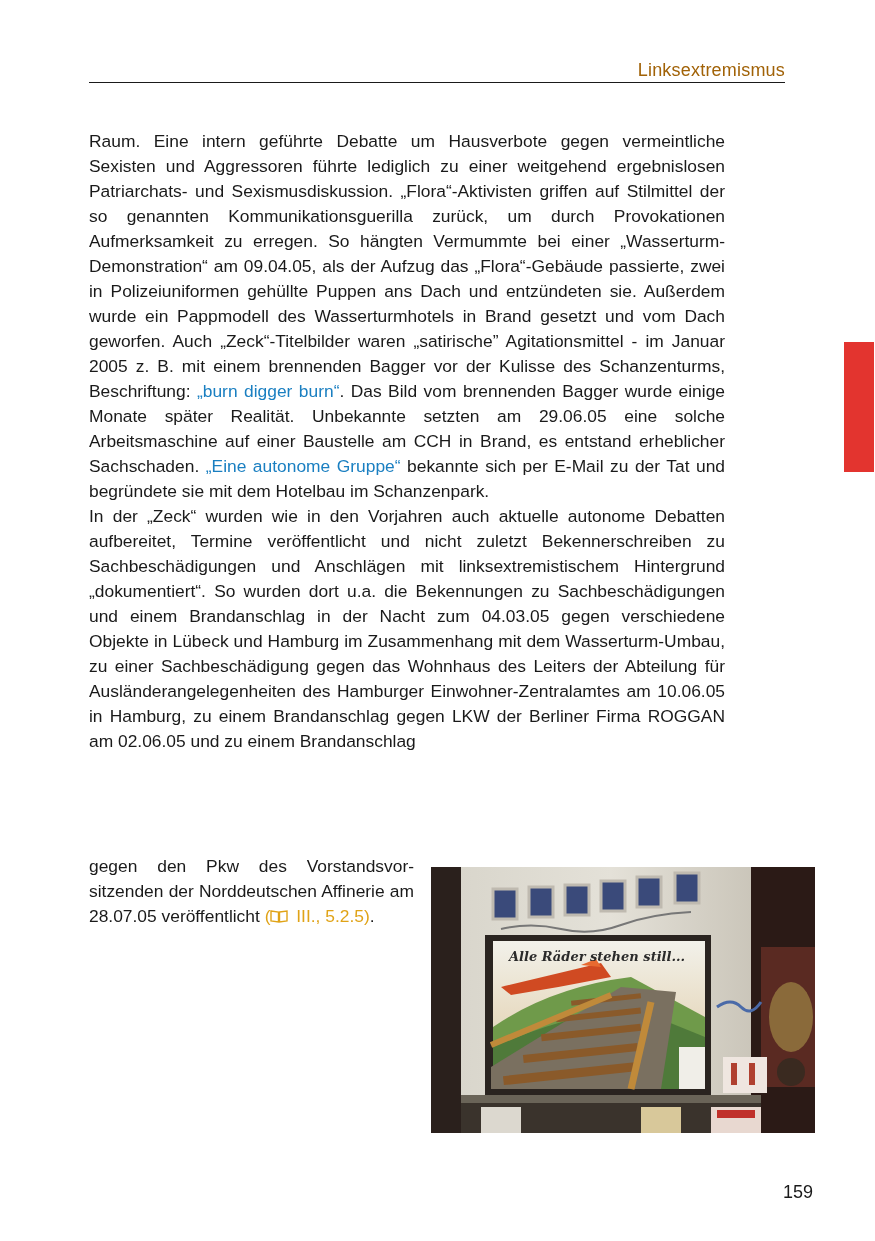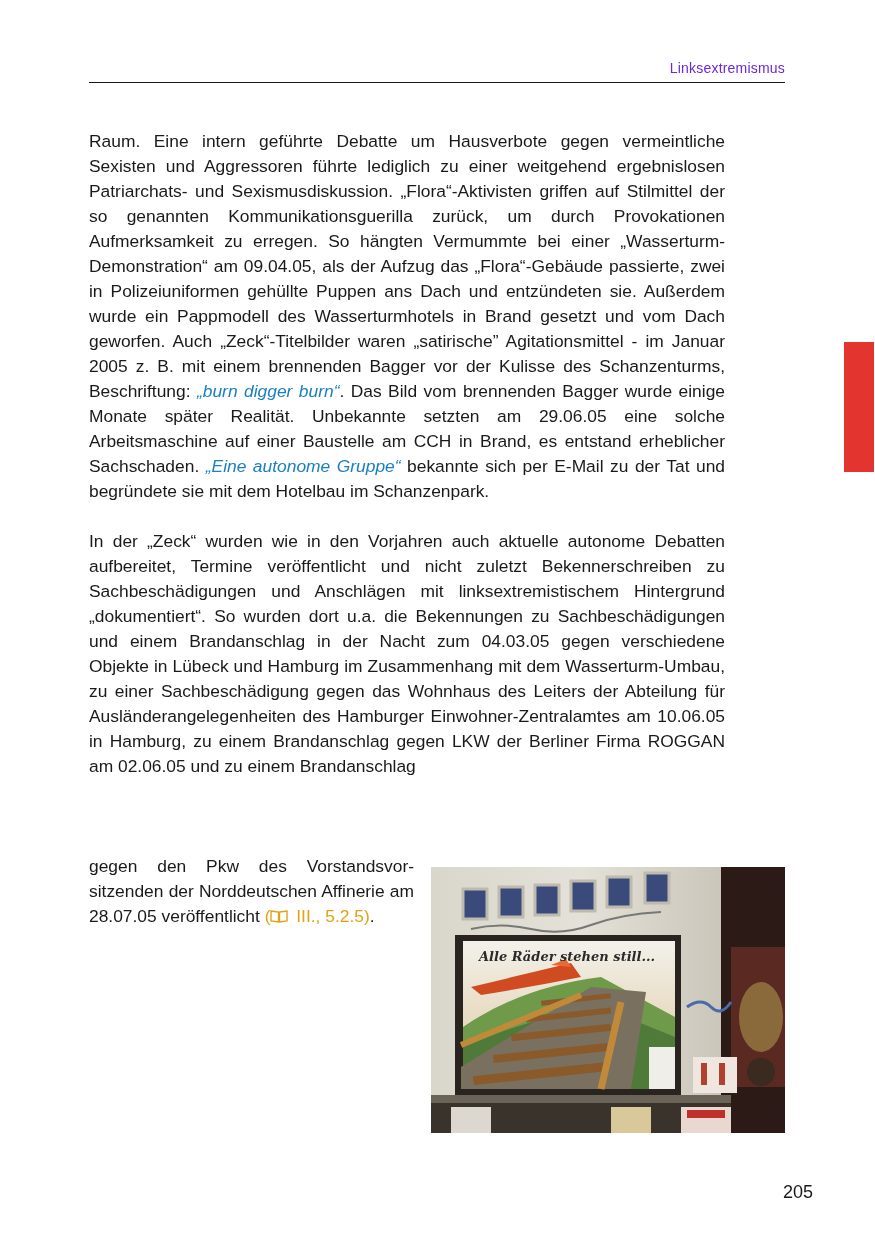--- a/index.html
+++ b/index.html
@@ -20,23 +20,23 @@
       left: 89px;
       top: 58px;
       width: 696px;
       height: 24px;
       border-bottom: 1px solid #1a1a1a;
     }
     .header-title {
       position: absolute;
       right: 0;
       top: 2px;
-      font-size: 14px;
+      font-size: 18px;
       letter-spacing: 0.2px;
-      color: #6d28d9;
+      color: #a16207;
       text-align: center;
     }
     .side-tab {
       position: absolute;
       left: 844px;
       top: 342px;
       width: 30px;
       height: 130px;
       background: #e3342f;
     }
@@ -47,55 +47,55 @@
       width: 636px;
       font-size: 17.4px;
       line-height: 25px;
       text-align: justify;
       hyphens: manual;
     }
     .body-text p {
       margin: 0;
     }
     .body-text p + p {
-      margin-top: 25px;
     }
     .wrap-text {
       position: absolute;
       left: 89px;
       top: 854px;
       width: 325px;
       font-size: 17.4px;
       line-height: 25px;
       text-align: justify;
     }
     .wrap-text p {
       margin: 0;
     }
     .wrap-text p + p {
       margin-top: 25px;
     }
     .b { font-weight: normal; }
-    .blue { color: #1a7fc1; font-style: italic; }
+    .blue { color: #1a7fc1; }
     .orange { color: #e0a317; }
     .book-icon {
       display: inline-block;
       width: 18px;
       height: 13px;
       vertical-align: -1px;
       margin-right: 3px;
     }
     .photo {
       position: absolute;
       left: 431px;
       top: 867px;
       width: 354px;
       height: 266px;
       background: #2a201c;
       overflow: hidden;
+      padding-left: 30px;
     }
     .page-number {
       position: absolute;
       left: 783px;
       top: 1182px;
       font-size: 18px;
       color: #1a1a1a;
     }
   </style>
 </head>
@@ -186,13 +186,13 @@
 
     <rect x="0" y="228" width="300" height="8" fill="#6a6458"></rect>
     <rect x="0" y="236" width="300" height="30" fill="#3a332c"></rect>
     <rect x="20" y="240" width="40" height="26" fill="#dcd8cf"></rect>
     <rect x="180" y="240" width="40" height="26" fill="#d8c89a"></rect>
     <rect x="250" y="240" width="50" height="26" fill="#e8d8d0"></rect>
     <rect x="256" y="243" width="38" height="8" fill="#c0302a"></rect>
   </svg>
 </div>
 
-<div class="page-number">205</div>
+<div class="page-number">159</div>
 
 </body></html>

